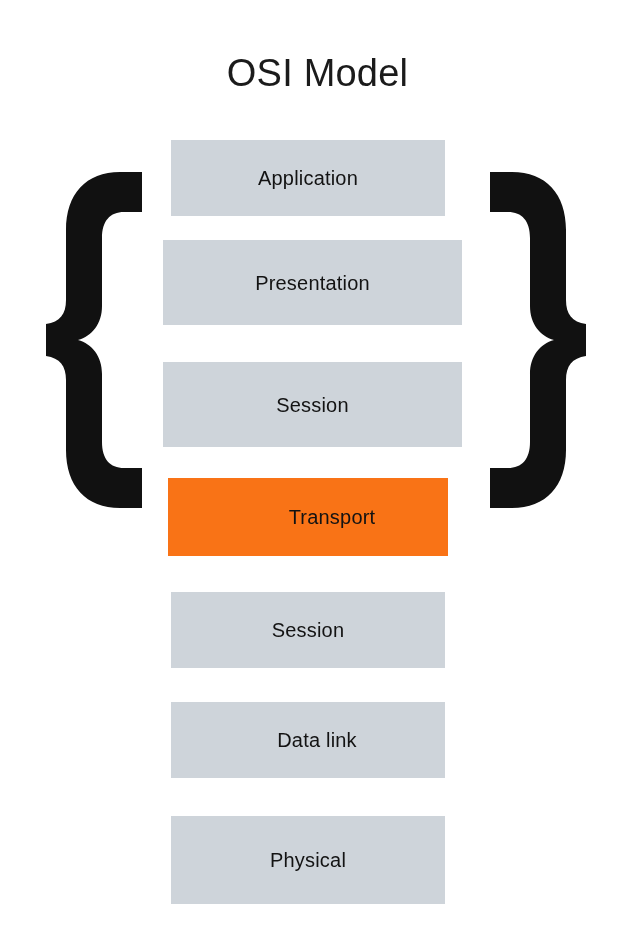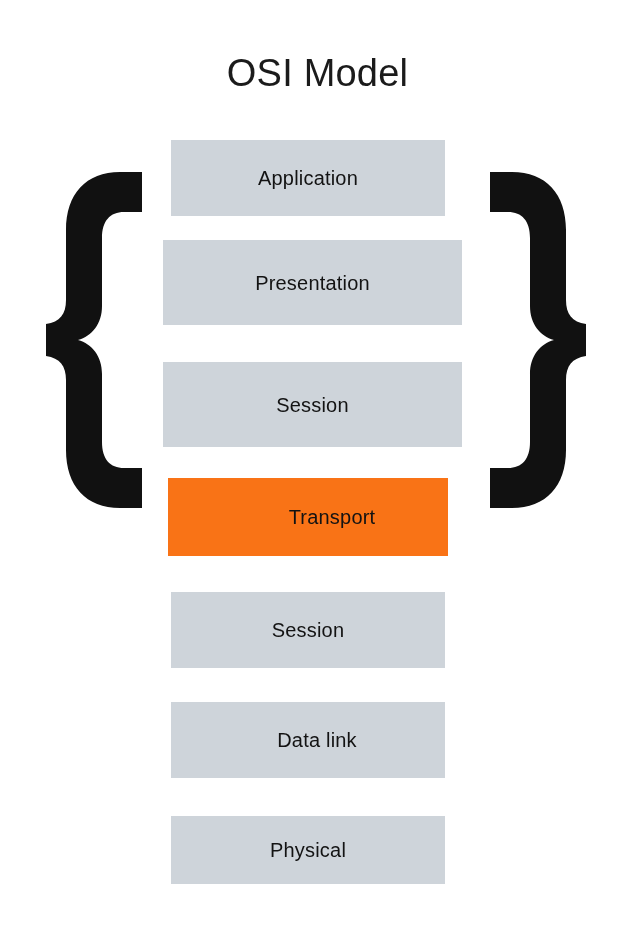--- a/index.html
+++ b/index.html
@@ -142,16 +142,16 @@
     <div class="layer-box" style="left:163px; top:240px; width:299px; height:85px;">Presentation</div>
 
     <div class="layer-box" style="left:163px; top:362px; width:299px; height:85px;">Session</div>
 
     <div class="layer-box is-highlighted" style="left:168px; top:478px; width:280px; height:78px;">Transport</div>
 
     <div class="layer-box" style="left:171px; top:592px; width:274px; height:76px;">Session</div>
 
     <div class="layer-box" style="left:171px; top:702px; width:274px; height:76px;padding-left:18px;">Data link</div>
 
-    <div class="layer-box" style="left:171px; top:816px; width:274px; height:68px;">Physical</div>
+    <div class="layer-box" style="left:171px; top:816px; width:274px; height:88px;">Physical</div>
 
   </div>
 </div>
 
 </body></html>

